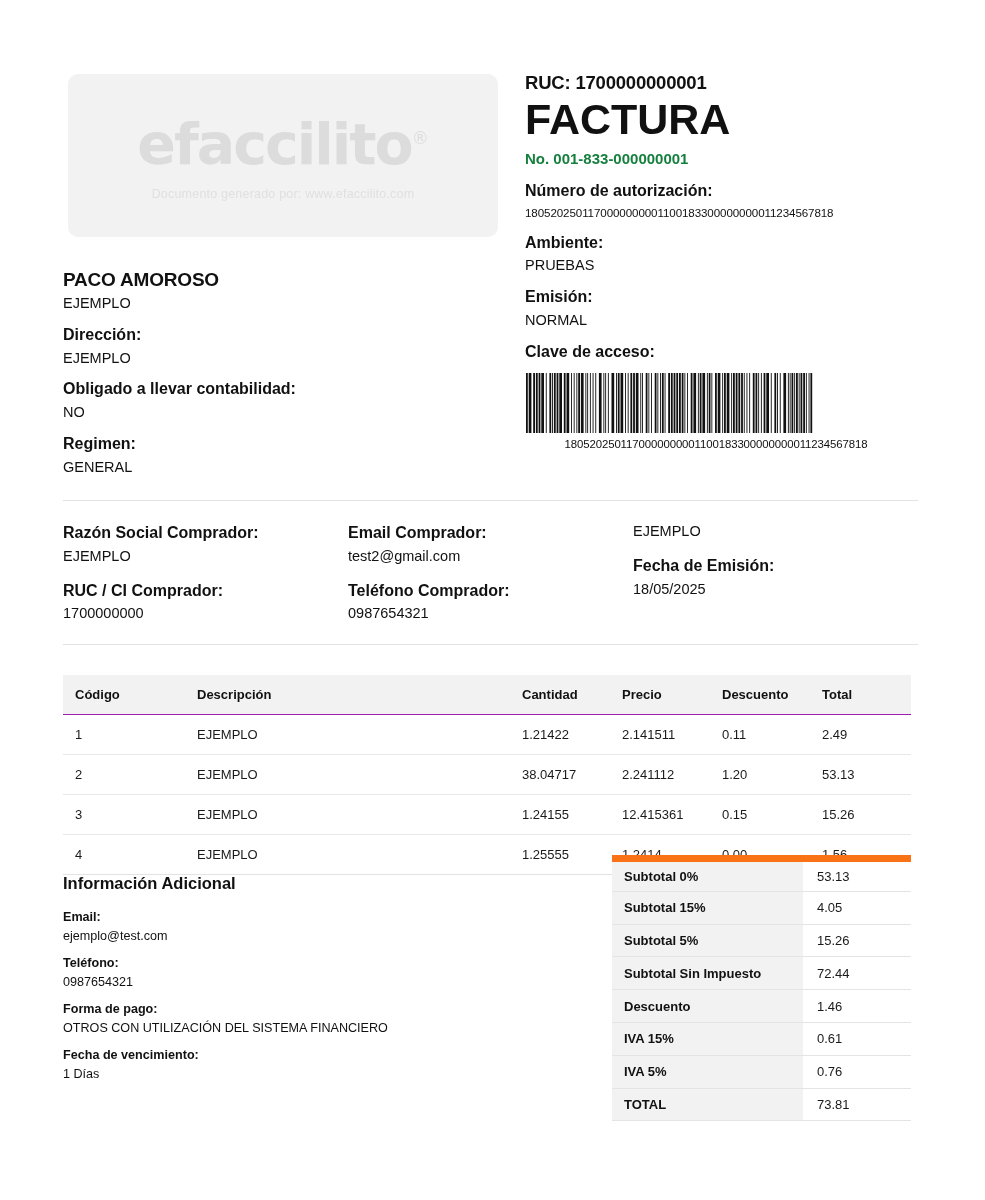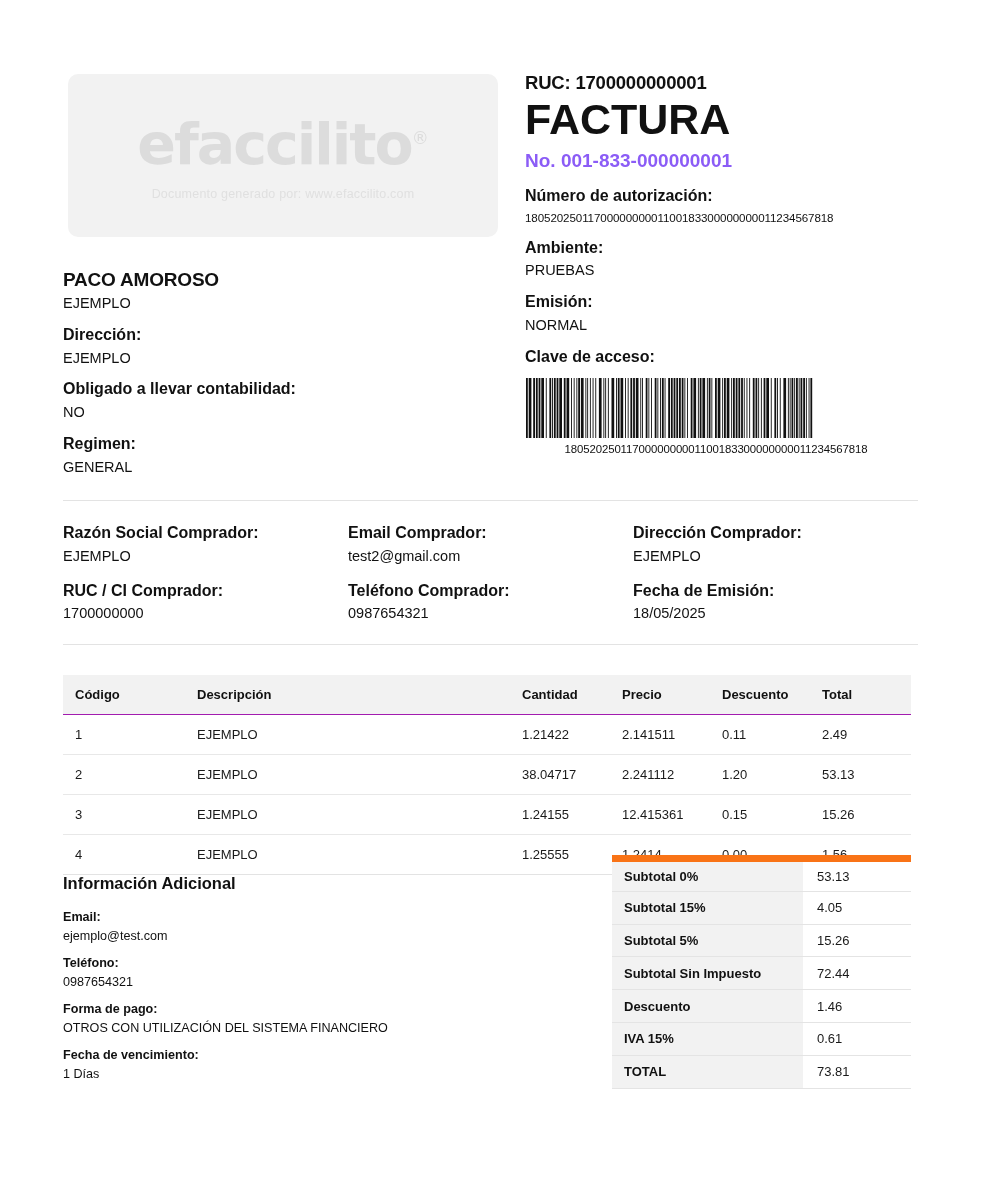--- a/index.html
+++ b/index.html
@@ -81,23 +81,23 @@
     margin: 0 0 2px 0;
   }
   .factura-title {
     font-size: 43px;
     font-weight: bold;
     letter-spacing: 0px;
     line-height: 1.08;
     margin: 2px 0 6px 0;
   }
   .doc-number {
-    font-size: 19px;
-    font-weight: bold;
-    color: #8b5cf6;
+    font-size: 15px;
+    font-weight: bold;
+    color: #15803d;
     margin: 8px 0 12px 0;
   }
   .fld-label {
     font-size: 16px;
     font-weight: bold;
     margin: 0;
     line-height: 1.55;
   }
   .fld-value {
     font-size: 14.5px;
@@ -406,21 +406,20 @@
       <div class="fld-label">RUC / CI Comprador:</div>
       <div class="fld-value">1700000000</div>
     </div>
     <div class="buyer-col">
       <div class="fld-label">Email Comprador:</div>
       <div class="fld-value">test2@gmail.com</div>
       <div class="fld-label">Teléfono Comprador:</div>
       <div class="fld-value">0987654321</div>
     </div>
     <div class="buyer-col">
-      <div class="fld-label">Dirección Comprador:</div>
       <div class="fld-value">EJEMPLO</div>
       <div class="fld-label">Fecha de Emisión:</div>
       <div class="fld-value">18/05/2025</div>
     </div>
   </div>
 
   <div class="divider" id="divider-2"></div>
 
   <table class="items">
     <thead>
@@ -501,19 +500,23 @@
         </tr>
         <tr>
           <td class="t-label">Descuento</td>
           <td class="t-value">1.46</td>
         </tr>
         <tr>
           <td class="t-label">IVA 15%</td>
           <td class="t-value">0.61</td>
         </tr>
         <tr>
+          <td class="t-label">IVA 5%</td>
+          <td class="t-value">0.76</td>
+        </tr>
+        <tr>
           <td class="t-label">TOTAL</td>
           <td class="t-value">73.81</td>
         </tr>
       </tbody>
   </table>
 
 </div>
 
 </body></html>

